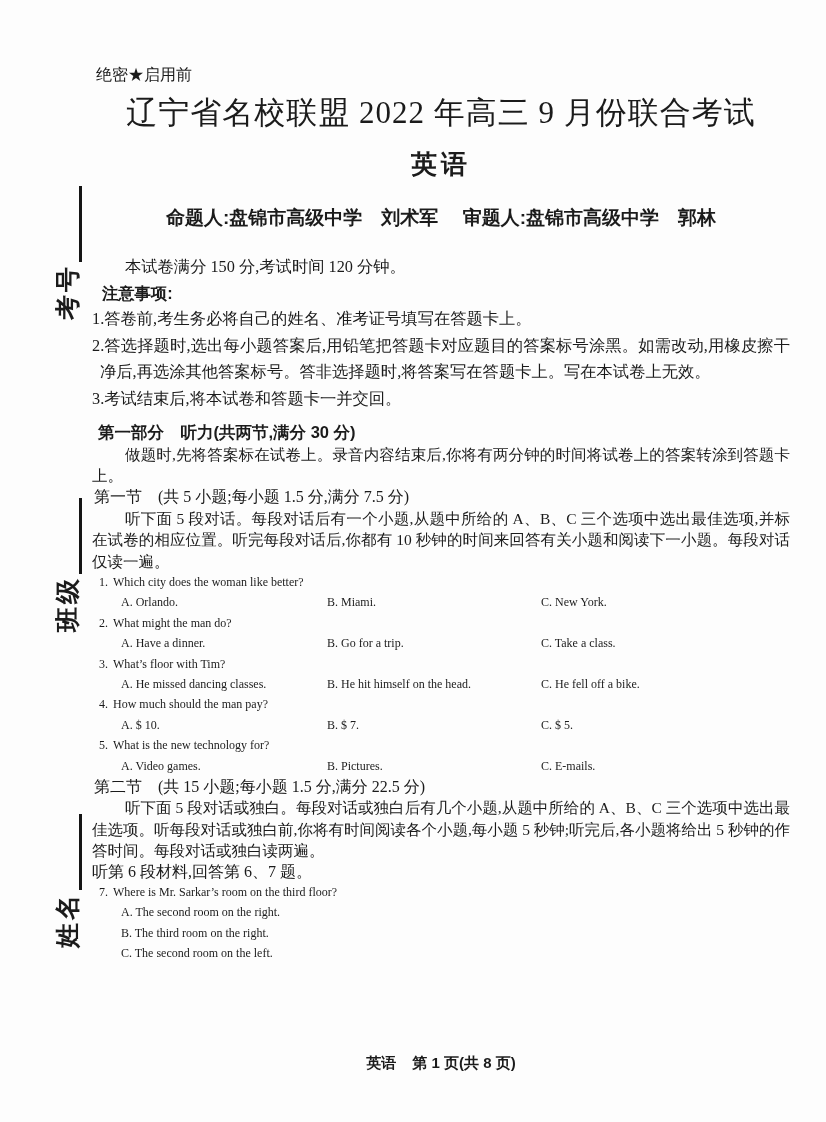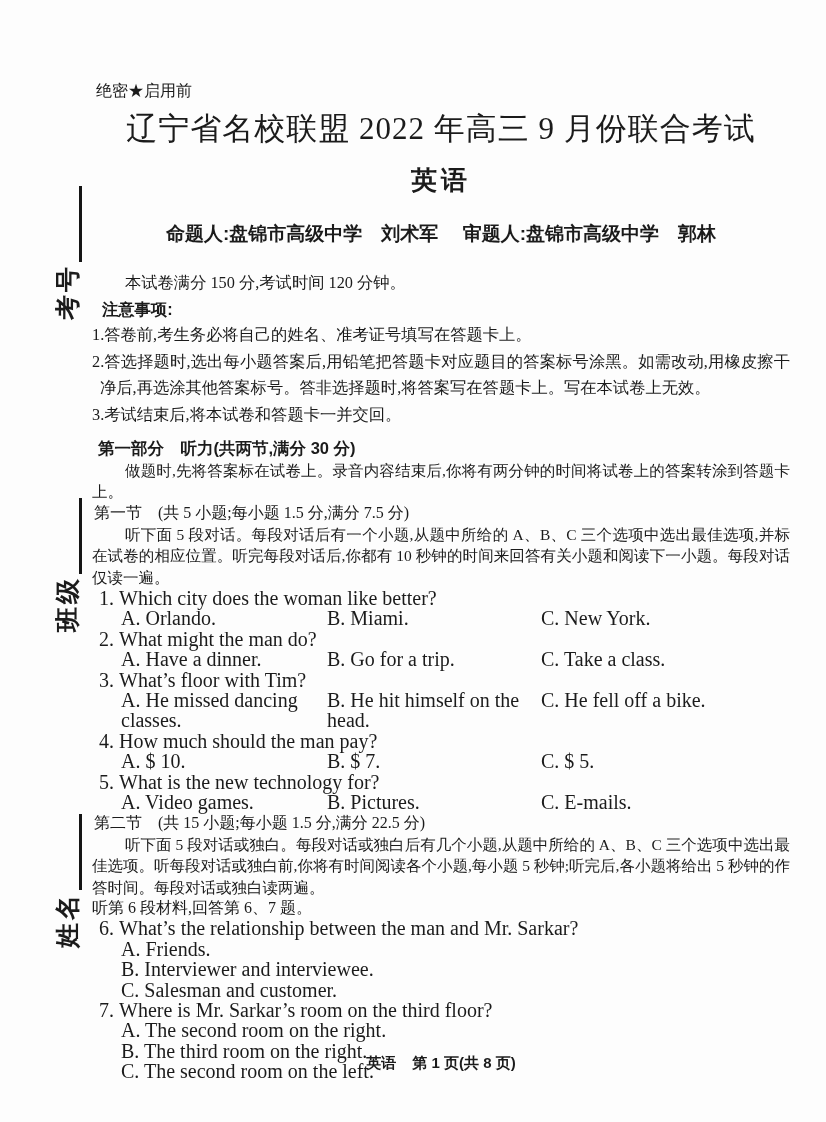--- a/index.html
+++ b/index.html
@@ -32,21 +32,21 @@
     display: inline-block;
     width: 76px; height: 100%;
     border-bottom: 3px solid #151515;
     margin-left: 2px;
   }
   .mf-1 { top: 238px; }
   .mf-2 { top: 550px; }
   .mf-3 { top: 866px; }
 
   
-  .content { position: absolute; left: 92px; top: 16px; width: 698px; }
+  .content { position: absolute; left: 92px; top: 0; width: 698px; }
 
   .security { margin-top: 64px; font-size: 16px; line-height: 22px; padding-left: 4px; }
   .title {
     margin-top: 8px; text-align: center;
     font-size: 31px; font-weight: normal; letter-spacing: 1px; line-height: 38px;
   }
   .subject {
     margin-top: 16px; text-align: center;
     font-family: "Liberation Sans", sans-serif;
     font-size: 26px; font-weight: bold; letter-spacing: 4px; line-height: 32px;
@@ -70,21 +70,21 @@
 
   .p1-heading {
     margin-top: 10px;
     font-family: "Liberation Sans", sans-serif;
     font-weight: bold; font-size: 16.5px; line-height: 21.5px; padding-left: 6px;
   }
   .para { font-size: 15.5px; line-height: 21.4px; text-indent: 33px; text-align: justify; }
   .sec-heading { font-size: 16px; line-height: 21.4px; padding-left: 2px; }
   .material-note { font-size: 16px; line-height: 20.4px; }
 
-  .question { font-size: 20px; line-height: 20.4px; font-family: Liberation Serif, serif; }
+  .question { font-size: 12px; line-height: 20.4px; font-family: Liberation Serif, serif; }
   .q-line { padding-left: 7px; }
   .q-num { margin-right: 5px; }
   .opts-grid {
     display: grid;
     grid-template-columns: 206px 214px auto;
     padding-left: 29px;
   }
   .opts-stack > div { padding-left: 29px; }
 
   .footer {
@@ -178,28 +178,20 @@
         <span>A. Video games.</span>
         <span>B. Pictures.</span>
         <span>C. E-mails.</span>
       </div>
     </div>
 
     <div class="sec-heading">第二节　(共 15 小题;每小题 1.5 分,满分 22.5 分)</div>
     <div class="para">听下面 5 段对话或独白。每段对话或独白后有几个小题,从题中所给的 A、B、C 三个选项中选出最佳选项。听每段对话或独白前,你将有时间阅读各个小题,每小题 5 秒钟;听完后,各小题将给出 5 秒钟的作答时间。每段对话或独白读两遍。</div>
     <div class="material-note">听第 6 段材料,回答第 6、7 题。</div>
 
-    <div class="question">
-      <div class="q-line"><span class="q-num">6.</span><span>What’s the relationship between the man and Mr. Sarkar?</span></div>
-      <div class="opts-stack">
-        <div>A. Friends.</div>
-        <div>B. Interviewer and interviewee.</div>
-        <div>C. Salesman and customer.</div>
-      </div>
-    </div>
 
     <div class="question">
       <div class="q-line"><span class="q-num">7.</span><span>Where is Mr. Sarkar’s room on the third floor?</span></div>
       <div class="opts-stack">
         <div>A. The second room on the right.</div>
         <div>B. The third room on the right.</div>
         <div>C. The second room on the left.</div>
       </div>
     </div>
 

